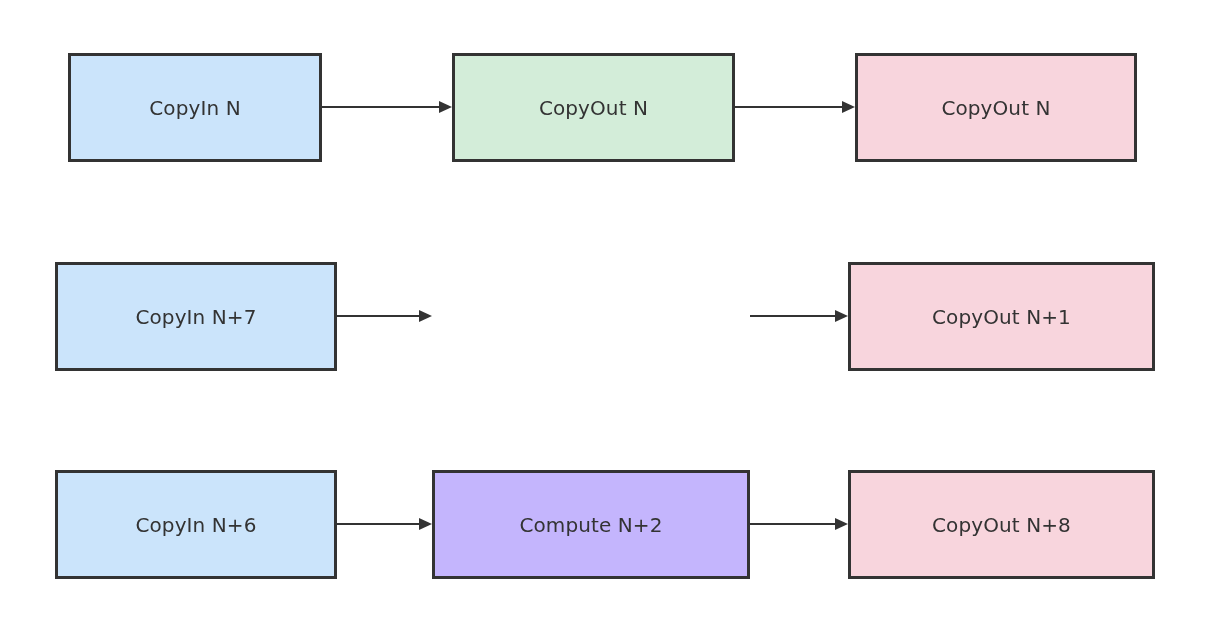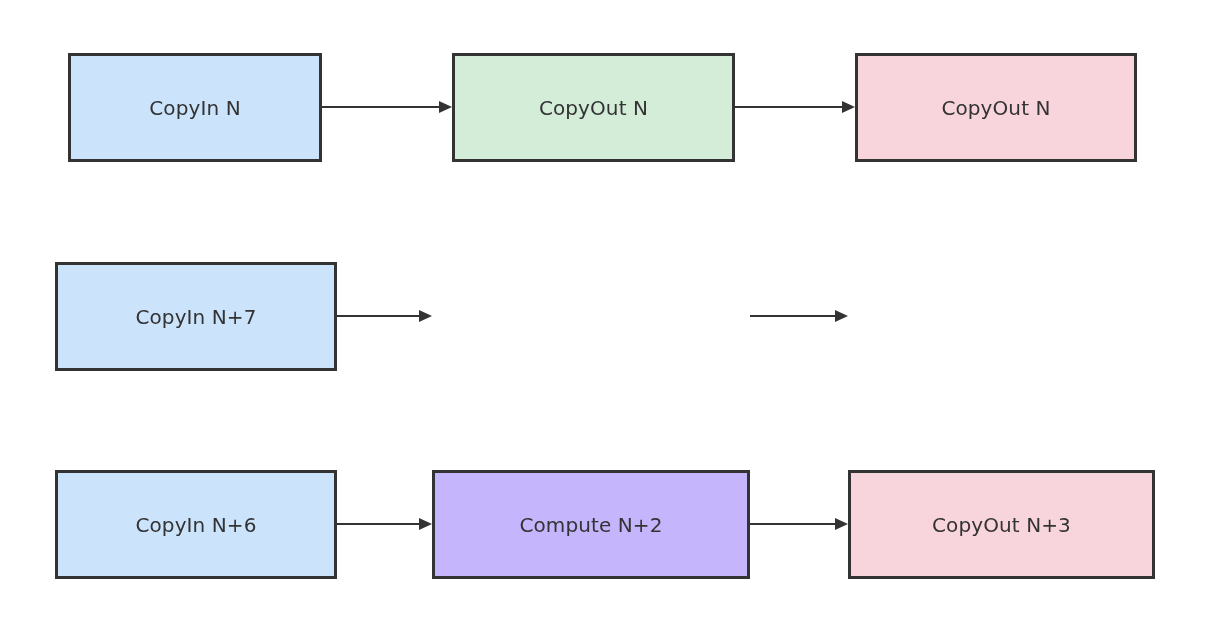--- a/index.html
+++ b/index.html
@@ -83,20 +83,23 @@
       </div>
       <div class="edge" style="left: 750px; top: 304px; width: 98px;">
         <svg width="98" height="24" viewBox="0 0 98 24">
           <line x1="0" y1="12" x2="85" y2="12" stroke="#333333" stroke-width="2"></line>
           <polygon points="85,6 98,12 85,18" fill="#333333"></polygon>
         </svg>
       </div>
       <div class="node" style="left: 55px; top: 262px; width: 282px; height: 109px; background: rgb(203, 228, 251); border-color: rgb(51, 51, 51);">
         <span class="node-label" style="color: rgb(51, 51, 51);">CopyIn N+7</span>
       </div>
+      <div class="node" style="left: 848px; top: 262px; width: 307px; height: 109px; background: rgb(248, 213, 221); border-color: rgb(51, 51, 51);">
+        <span class="node-label" style="color: rgb(51, 51, 51);">CopyOut N+1</span>
+      </div>
     </div>
     <div style="position: absolute; left: 0px; top: 0px; width: 100%; height: 100%;">
       <div class="edge" style="left: 337px; top: 512px; width: 95px;">
         <svg width="95" height="24" viewBox="0 0 95 24">
           <line x1="0" y1="12" x2="82" y2="12" stroke="#333333" stroke-width="2"></line>
           <polygon points="82,6 95,12 82,18" fill="#333333"></polygon>
         </svg>
       </div>
       <div class="edge" style="left: 750px; top: 512px; width: 98px;">
         <svg width="98" height="24" viewBox="0 0 98 24">
@@ -104,16 +107,16 @@
           <polygon points="85,6 98,12 85,18" fill="#333333"></polygon>
         </svg>
       </div>
       <div class="node" style="left: 55px; top: 470px; width: 282px; height: 109px; background: rgb(203, 228, 251); border-color: rgb(51, 51, 51);">
         <span class="node-label" style="color: rgb(51, 51, 51);">CopyIn N+6</span>
       </div>
       <div class="node" style="left: 432px; top: 470px; width: 318px; height: 109px; background: #c4b5fd; border-color: rgb(51, 51, 51);">
         <span class="node-label" style="color: rgb(51, 51, 51);">Compute N+2</span>
       </div>
       <div class="node" style="left: 848px; top: 470px; width: 307px; height: 109px; background: rgb(248, 213, 221); border-color: rgb(51, 51, 51);">
-        <span class="node-label" style="color: rgb(51, 51, 51);">CopyOut N+3</span>
+        <span class="node-label" style="color: rgb(51, 51, 51);">CopyOut N+8</span>
       </div>
     </div>
   </div>
 
 </body></html>

